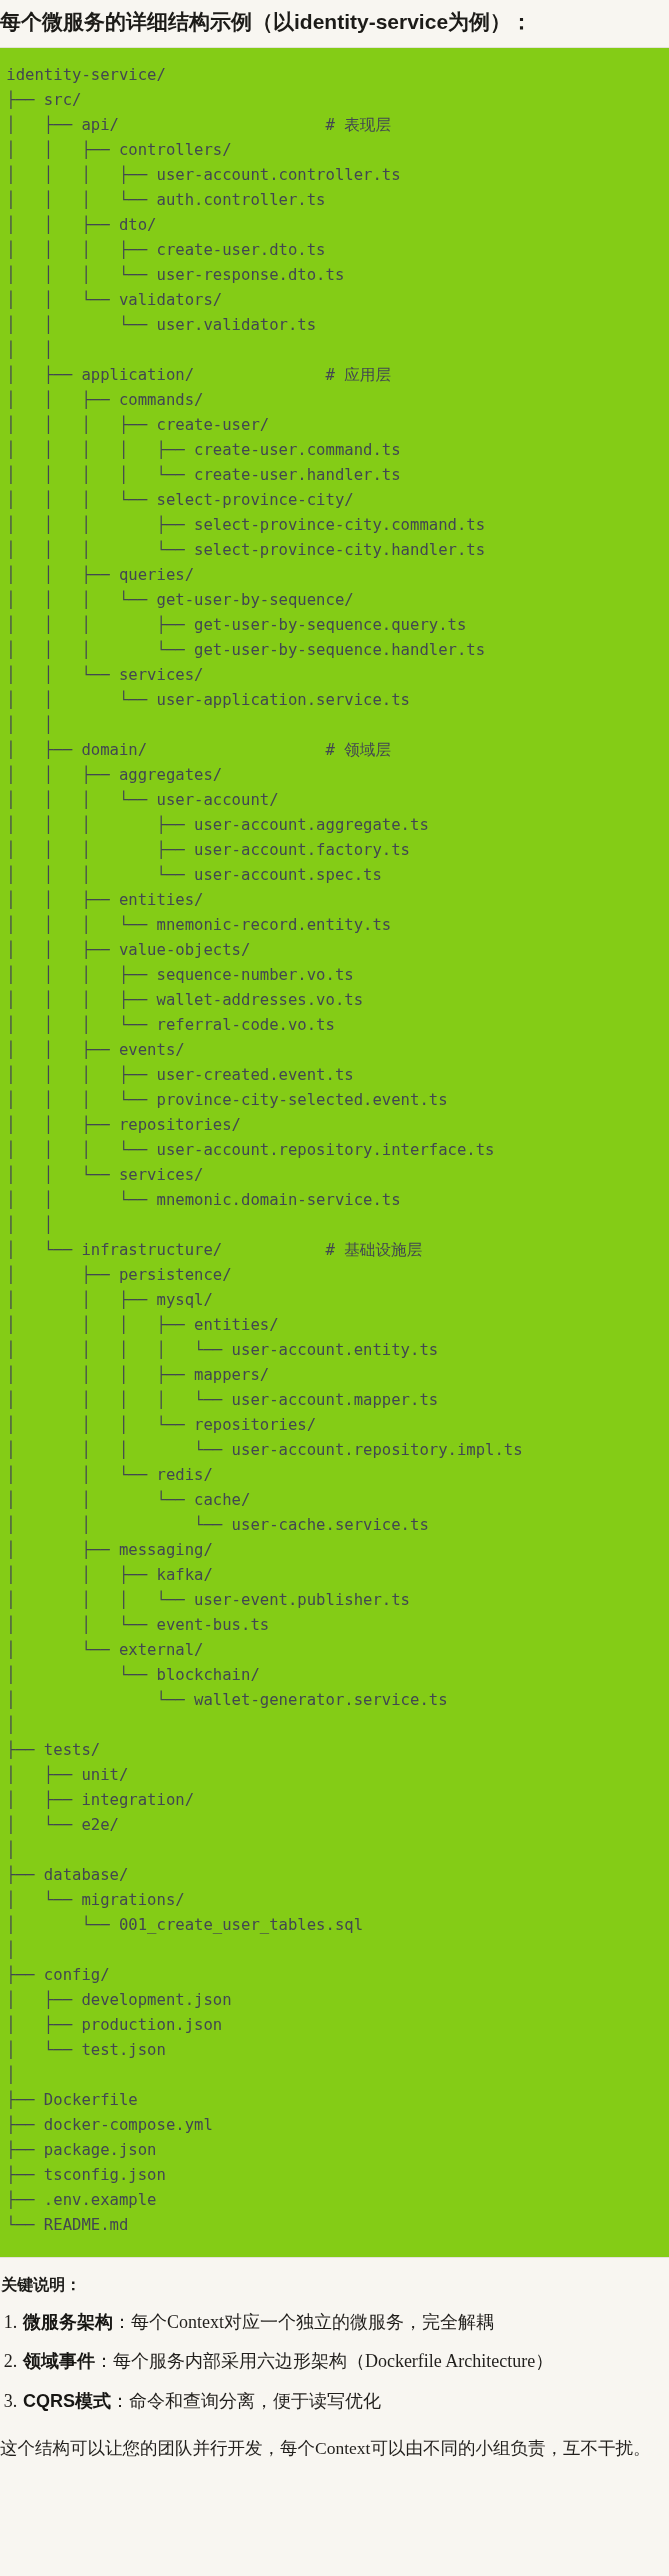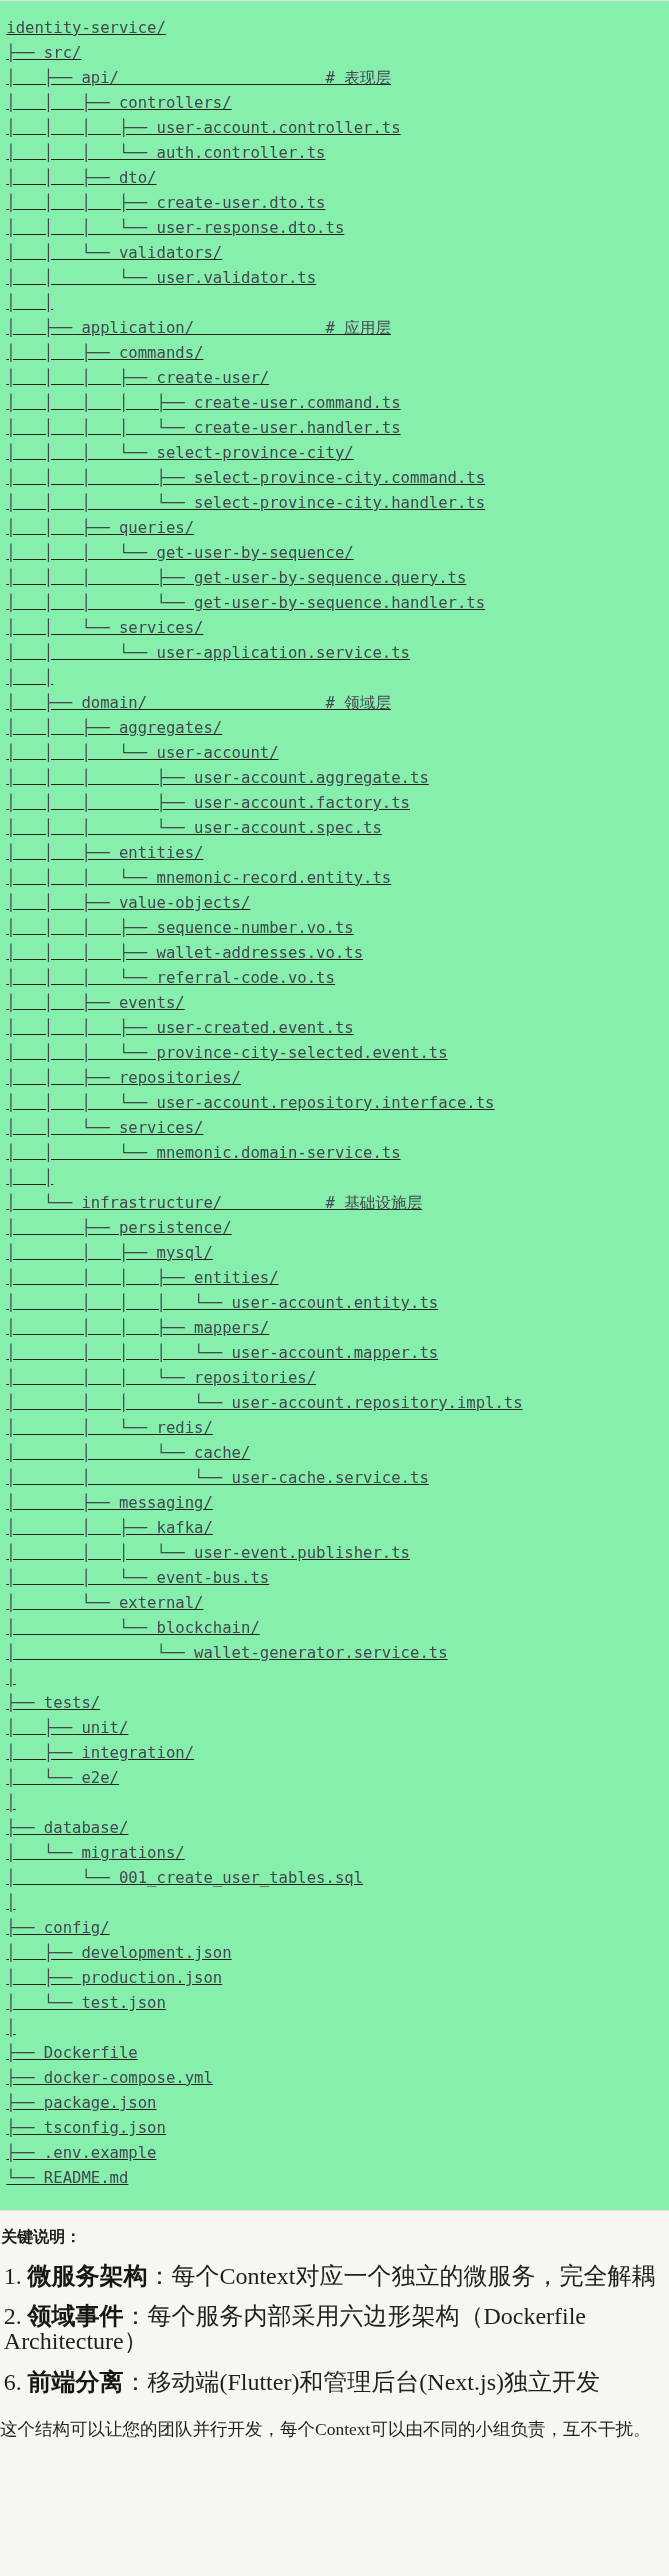--- a/index.html
+++ b/index.html
@@ -14,25 +14,24 @@
   h1.page-title {
     margin: 7.5px 1.3px 12.5px 0;
     font-family: "Liberation Sans", sans-serif;
     font-weight: 700;
     font-size: 21px;
     line-height: 1.3;
     color: #1c1b18;
   }
 
   .code-block {
-    background: #86efac;
+    background: #84cc16;
     border-top: 0.6px solid #e3e1db;
     border-bottom: 0.6px solid #e3e1db;
     width: 100%;
-    text-decoration: underline;
   }
   pre.directory-tree {
     margin: 0;
     padding: 15px 7.5px 19px 6.3px;
     font-family: "DejaVu Sans Mono", monospace;
     font-size: 15.6px;
     line-height: 25px;
     color: #424751;
     white-space: pre;
     overflow: hidden;
@@ -43,21 +42,21 @@
     font-family: "Liberation Sans", sans-serif;
     font-weight: 700;
     font-size: 16px;
     line-height: 1.2;
     color: #1c1b18;
   }
 
   .notes-list { margin: 0 0 0 3.8px; }
   .note-item {
     font-family: "Liberation Serif", serif;
-    font-size: 24px;
+    font-size: 18px;
     line-height: 25px;
     color: #211f1c;
     margin: 0 0 14.4px 0;
   }
   .note-item .num {
     font-family: "Liberation Serif", serif;
     margin-right: 5.6px;
   }
   .note-item .term {
     font-family: "Liberation Sans", sans-serif;
@@ -72,20 +71,21 @@
     font-size: 17.5px;
     line-height: 1.5;
     color: #211f1c;
   }
 </style>
 </head>
 <body>
 
 <div class="page">
 
+  <h1 class="page-title">每个微服务的详细结构示例（以identity-service为例）：</h1>
 
   <div class="code-block">
     <pre class="directory-tree">identity-service/
 ├── src/
 │   ├── api/                      # 表现层
 │   │   ├── controllers/
 │   │   │   ├── user-account.controller.ts
 │   │   │   └── auth.controller.ts
 │   │   ├── dto/
 │   │   │   ├── create-user.dto.ts
@@ -168,19 +168,19 @@
 ├── tsconfig.json
 ├── .env.example
 └── README.md</pre>
   </div>
 
   <h2 class="notes-heading">关键说明：</h2>
 
   <div class="notes-list">
     <div class="note-item"><span class="num">1.</span><span class="term">微服务架构</span><span class="desc">：每个Context对应一个独立的微服务，完全解耦</span></div>
     <div class="note-item"><span class="num">2.</span><span class="term">领域事件</span><span class="desc">：每个服务内部采用六边形架构（Dockerfile Architecture）</span></div>
-    <div class="note-item"><span class="num">6.</span><span class="term">前端分离</span><span class="desc">：移动端(Flutter)和管理后台(Next.js)独立开发</span></div>
+    <div class="note-item"><span class="num">3.</span><span class="term">CQRS模式</span><span class="desc">：命令和查询分离，便于读写优化</span></div>
   </div>
 
   <p class="closing">这个结构可以让您的团队并行开发，每个Context可以由不同的小组负责，互不干扰。</p>
 
 </div>
 
 
 </body></html>

